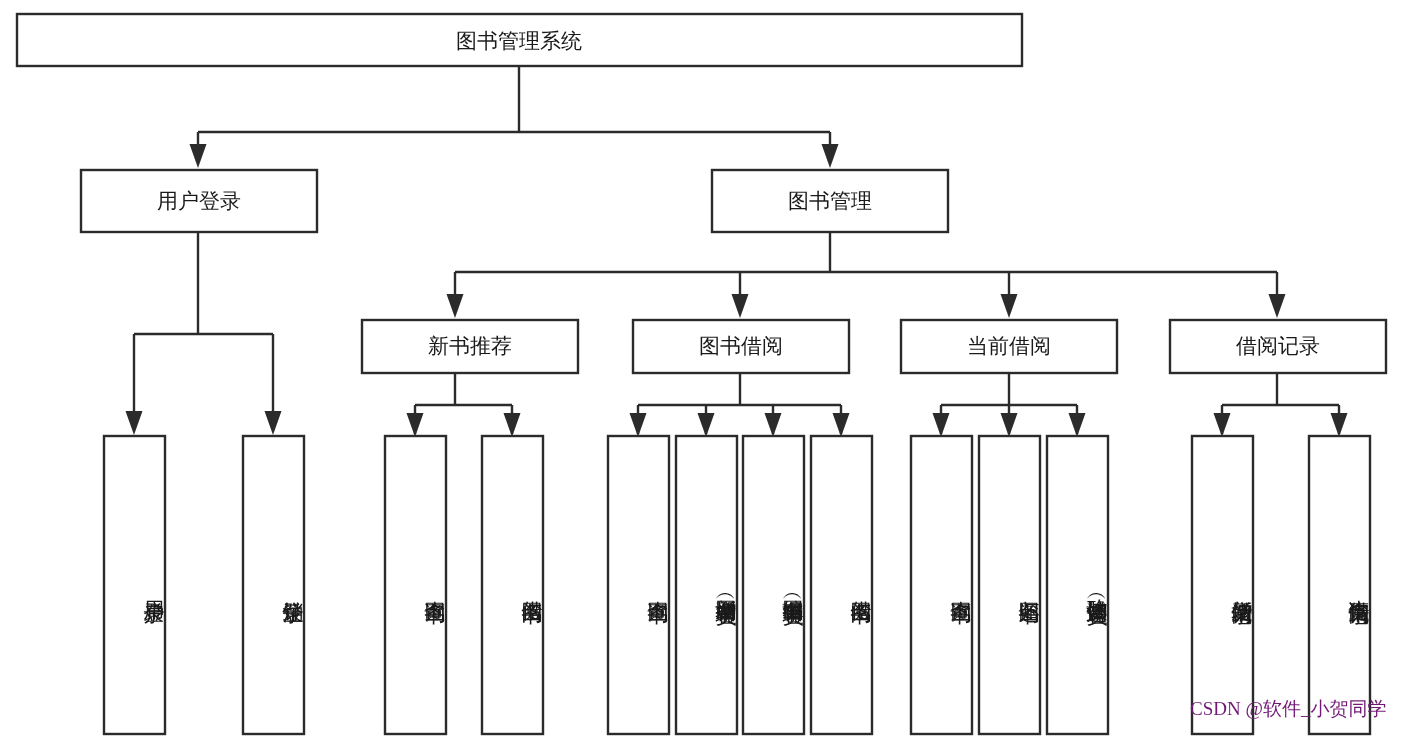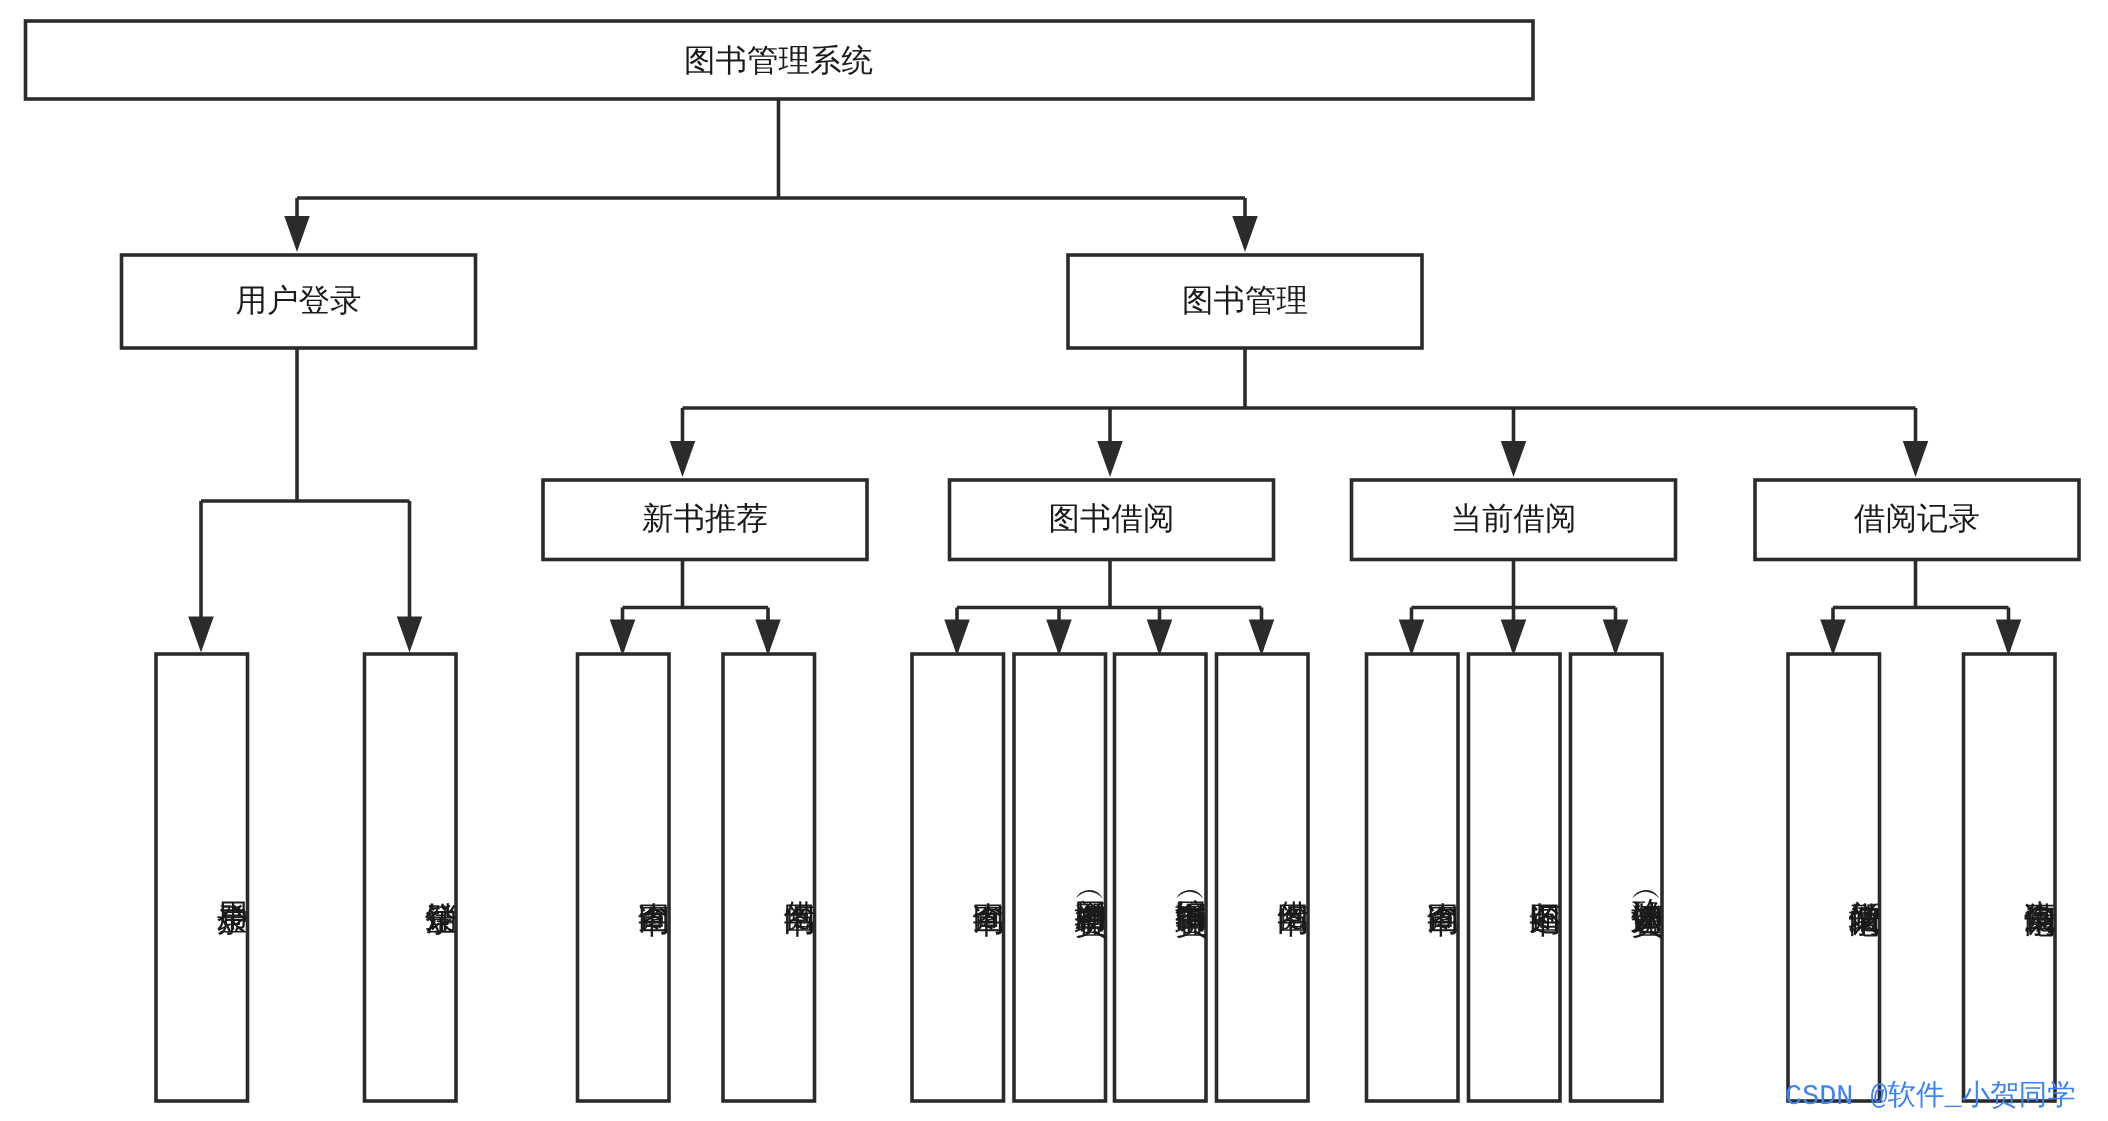--- a/index.html
+++ b/index.html
@@ -62,24 +62,24 @@
     display: flex;
     align-items: flex-start;
     justify-content: center;
     text-align: center;
     pointer-events: none;
     user-select: none;
   }
   .watermark {
     position: absolute;
     left: 1190px;
-    top: 717px;
-    font-family: Liberation Mono, monospace;
+    top: 696px;
+    font-family: Liberation Serif, serif;
     font-size: 19px;
-    color: #3b82f6;
+    color: #701a75;
     white-space: nowrap;
     user-select: none;
   }
 </style>
 </head>
 <body>
 
 <div id="diagram-root">
 
   <svg class="flow" viewBox="0 0 1405 747">

